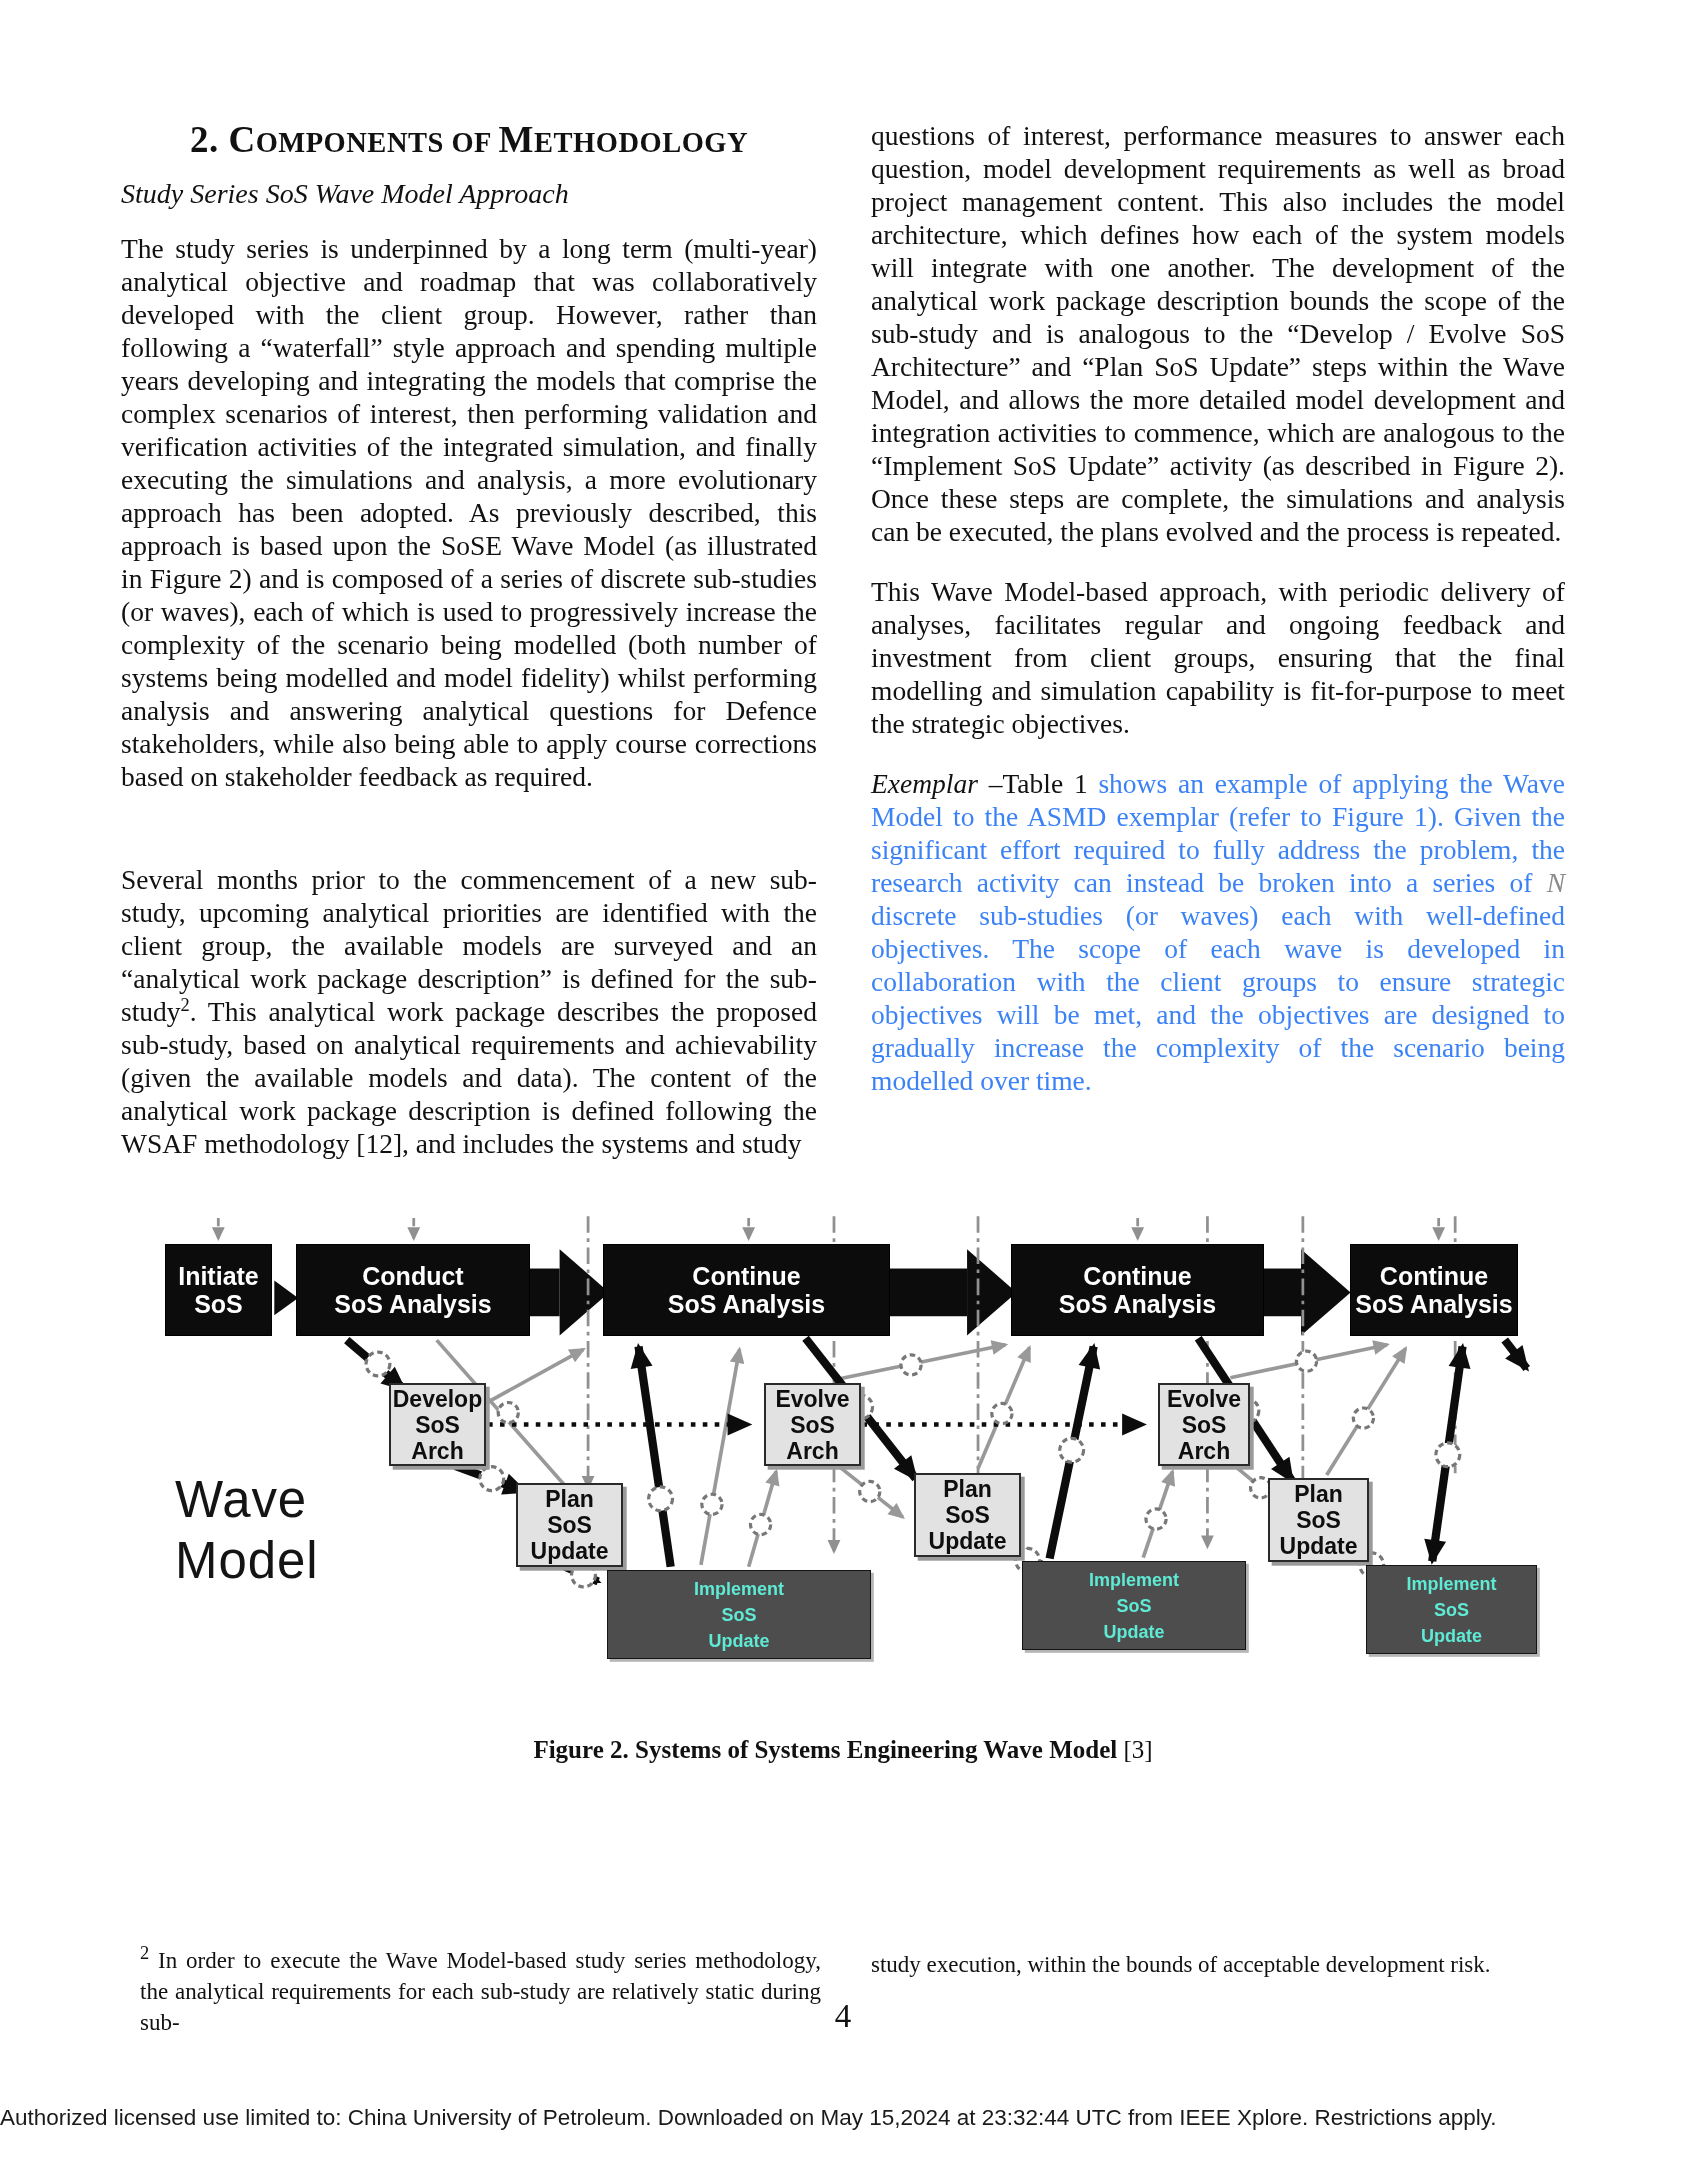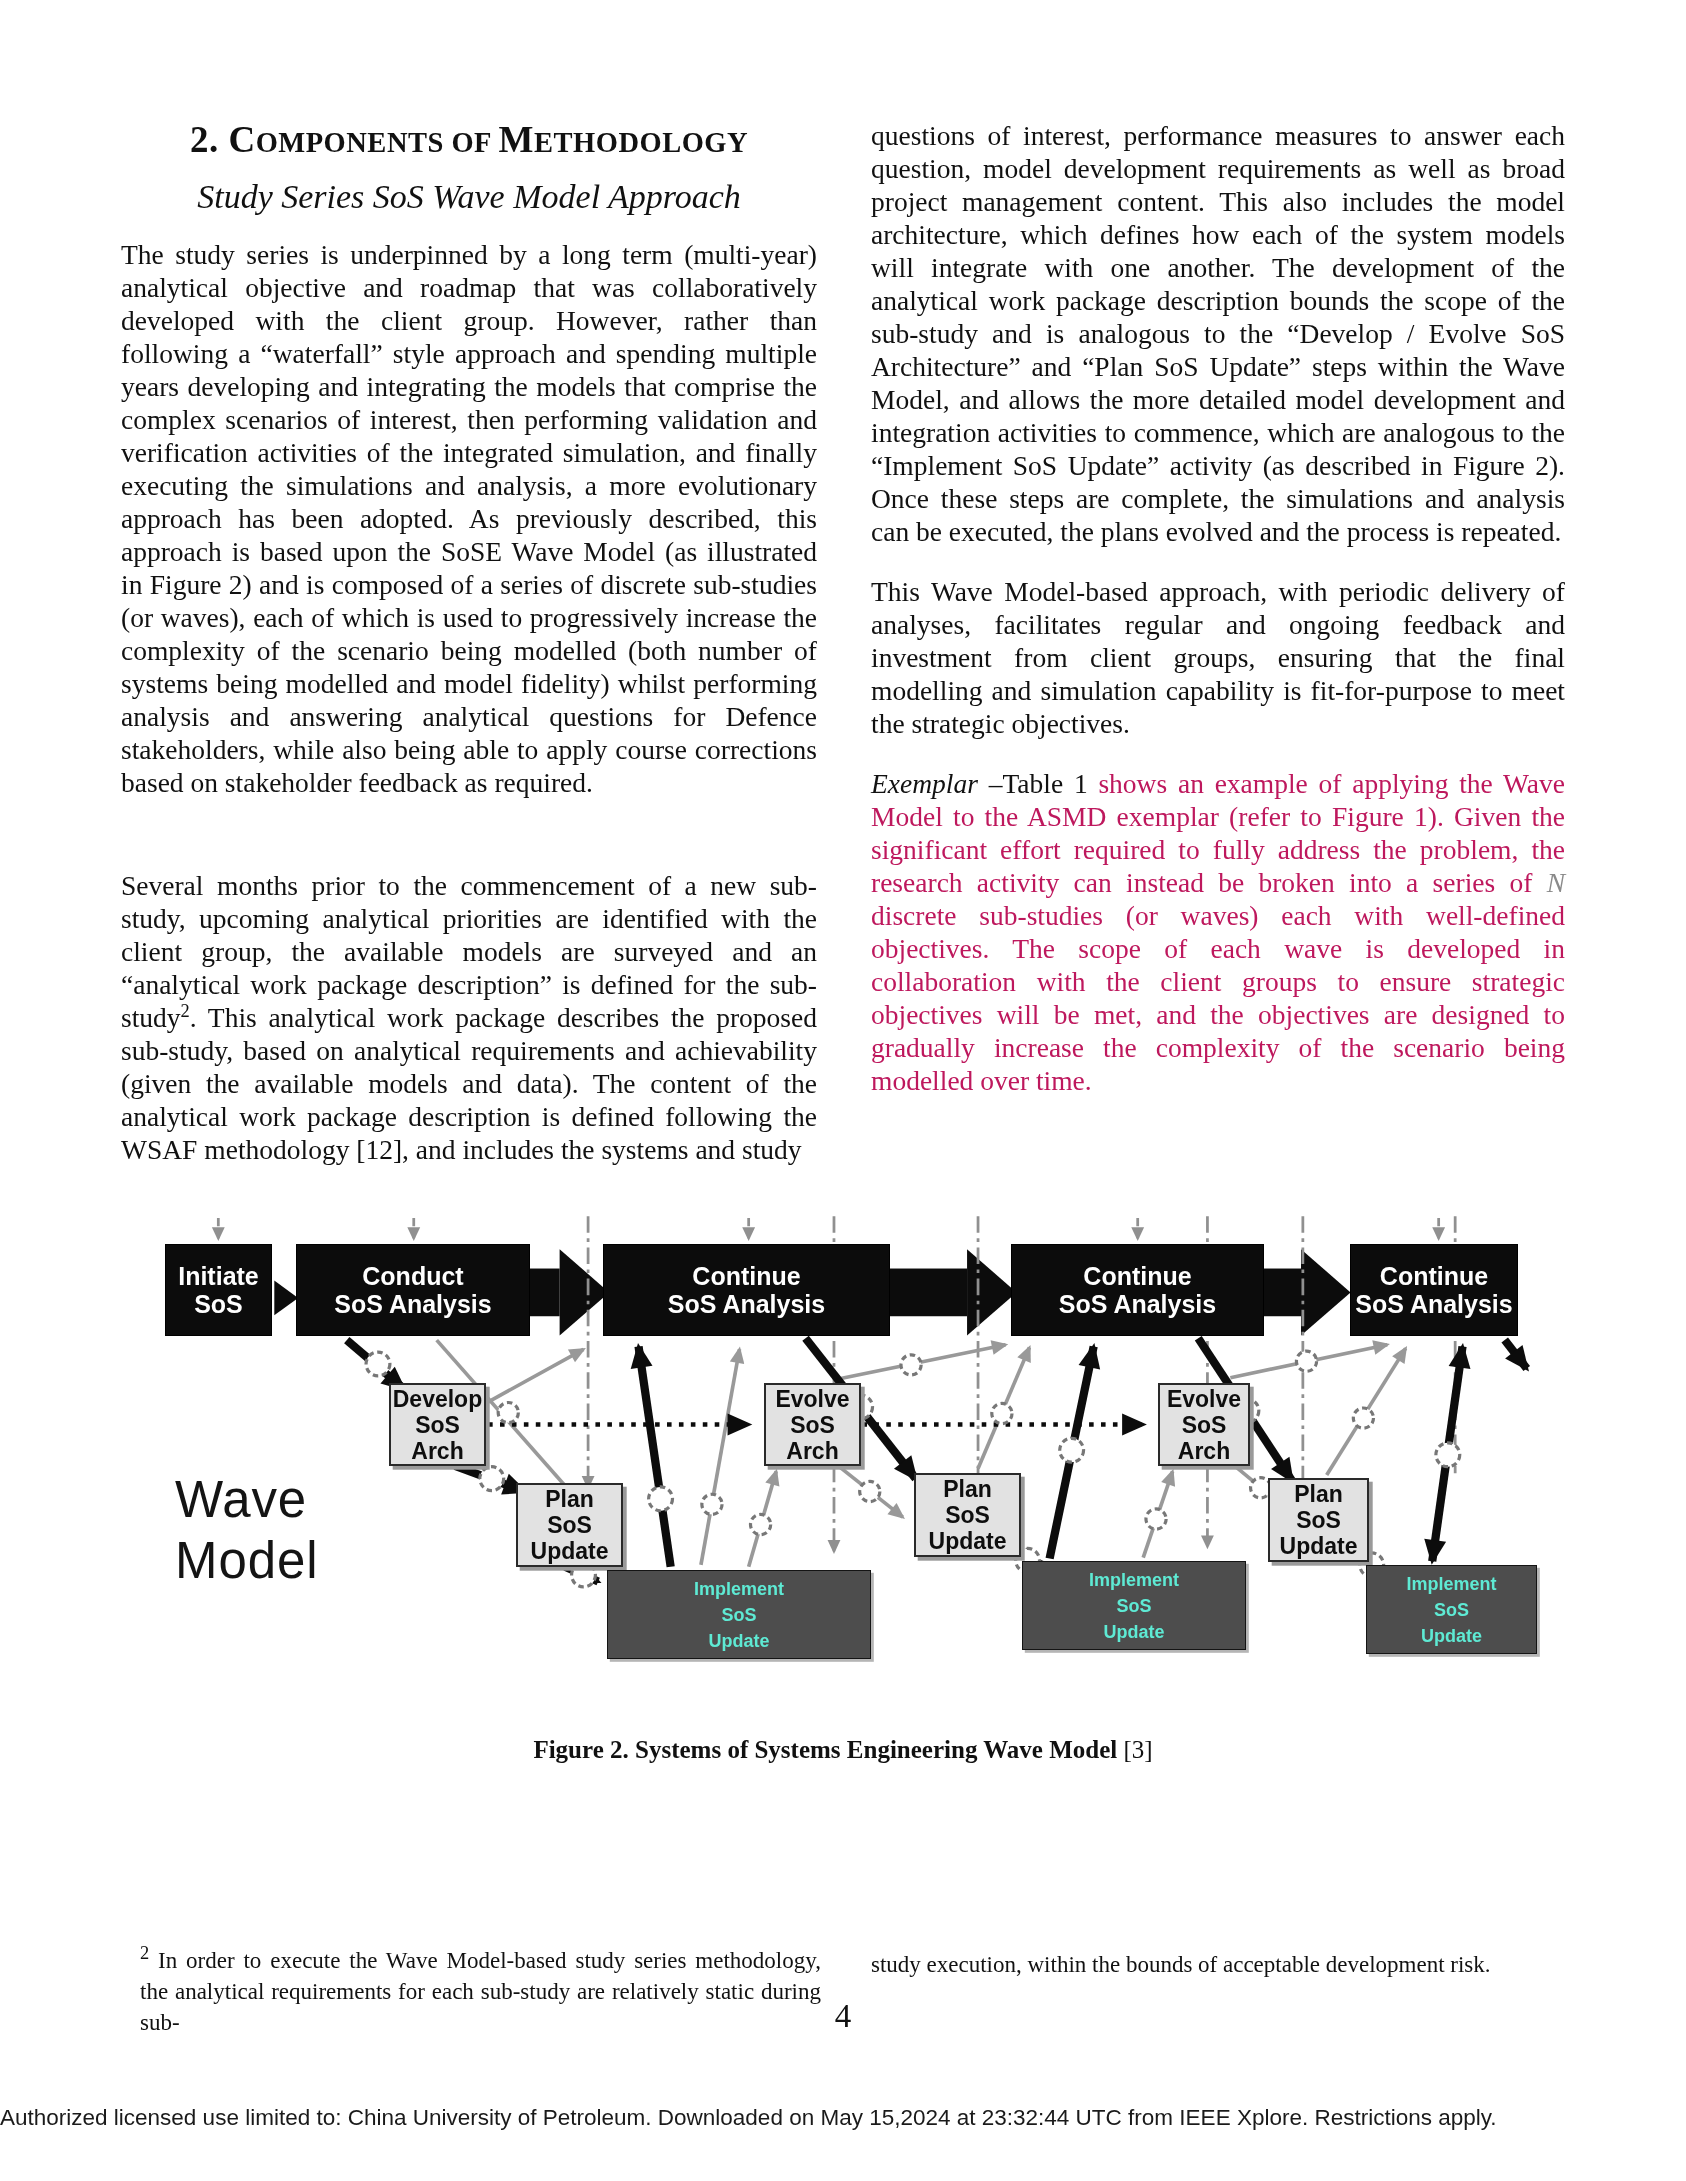--- a/index.html
+++ b/index.html
@@ -8,23 +8,23 @@
   
   .col{position:absolute;top:118px;}
   .col.left{left:121px;width:696px;}
   .col.right{left:871px;width:694px;top:119px;}
   .col p{font-size:27.5px;line-height:33px;text-align:justify;margin:0;font-family:Liberation Serif, serif;}
   .col.left p.first{margin-top:22px;}
   .col.left p.second{margin-top:70px;}
   .col.right p + p{margin-top:27px;}
   h1.sec{margin:0;text-align:center;font-weight:bold;font-size:28.5px;letter-spacing:0.5px;}
   h1.sec .big{font-size:37px;}
-  h2.sub{margin:16.5px 0 0 0;font-weight:normal;font-style:italic;font-size:34px;text-align:center;}
+  h2.sub{margin:16.5px 0 0 0;font-weight:normal;font-style:italic;font-size:28px;}
   sup{font-size:18.4px;line-height:0;}
-  .muted{color:#be185d;}
+  .muted{color:#3b82f6;}
   .muted-i{color:#8a8a8a;font-style:italic;}
   
   .fig{position:absolute;left:106px;top:1152px;width:1478px;height:523px;
        font-family:"Liberation Sans",sans-serif;}
   .fig svg{position:absolute;left:0;top:0;}
   .bx{position:absolute;display:flex;align-items:center;justify-content:center;
       text-align:center;font-weight:bold;white-space:pre-line;box-sizing:border-box;}
   .bx.black{background:#0c0c0c;color:#fff;font-size:25px;line-height:28.5px;border:1.8px solid #000;}
   .bx.light{background:#e2e2e2;color:#0e0e0e;font-size:23px;line-height:26px;
             border:2.8px solid #2a2a2a;box-shadow:3.7px 3.7px 0 #9a9a9a;}

